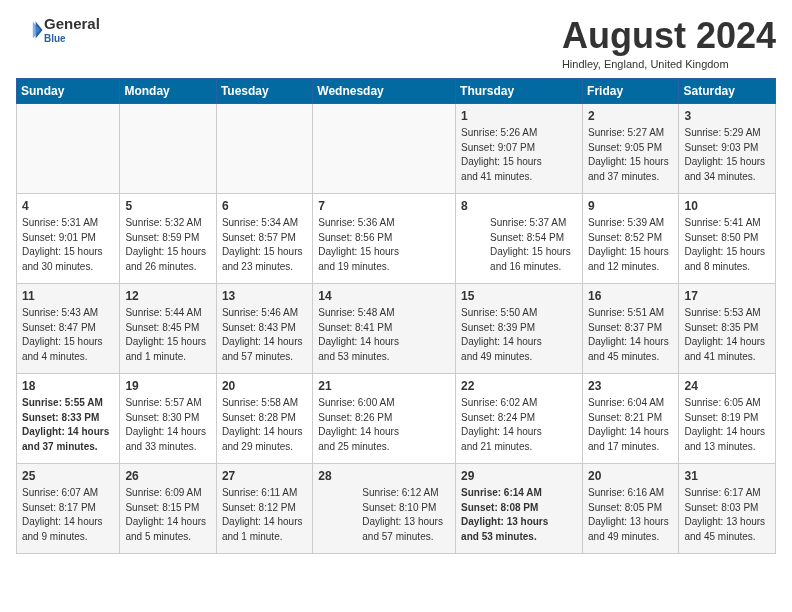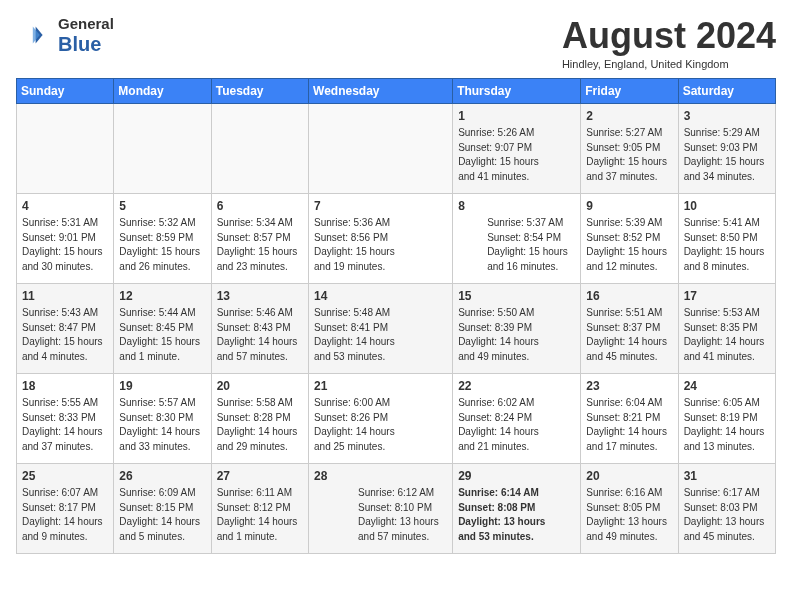--- a/index.html
+++ b/index.html
@@ -12,34 +12,34 @@
     }
     .header {
       display: flex;
       align-items: flex-start;
       justify-content: space-between;
       margin-bottom: 8px;
     }
     .logo {
       display: flex;
       align-items: center;
-      gap: 14px;
+      gap: 0;
     }
     .logo-text {
       display: flex;
       flex-direction: column;
       line-height: 1.1;
     }
     .logo-general {
       font-size: 15px;
       font-weight: bold;
       color: #333;
     }
     .logo-blue {
-      font-size: 20px;
+      font-size: 10px;
       font-weight: bold;
       color: #2a5fa5;
     }
     .logo-icon {
       width: 28px;
       height: 28px;
     }
     .title-block {
       text-align: left;
     }
@@ -53,21 +53,21 @@
       font-size: 11px;
       color: #333;
       margin-top: 2px;
     }
     table {
       width: 100%;
       border-collapse: collapse;
       font-size: 10.5px;
     }
     thead tr th {
-      background-color: #3b82f6;
+      background-color: #0369a1;
       color: #fff;
       padding: 5px 4px;
       text-align: left;
       font-size: 12px;
       font-weight: bold;
       border: 1px solid #2a5fa5;
     }
     tbody tr td {
       border: 1px solid #ccc;
       vertical-align: top;
@@ -258,21 +258,21 @@
           <span class="day-number">17</span>
           <div class="day-info" style="white-space: pre-line;">Sunrise: 5:53 AM
 Sunset: 8:35 PM
 Daylight: 14 hours
 and 41 minutes.</div>
         </td>
       </tr>
       <tr>
         <td>
           <span class="day-number">18</span>
-          <div class="day-info" style="white-space: pre-line;">Sunrise: 5:55 AM
+          <div class="day-info" style="white-space: pre-line; font-weight: bold;">Sunrise: 5:55 AM
 Sunset: 8:33 PM
 Daylight: 14 hours
 and 37 minutes.</div>
         </td>
         <td>
           <span class="day-number">19</span>
           <div class="day-info" style="white-space: pre-line;">Sunrise: 5:57 AM
 Sunset: 8:30 PM
 Daylight: 14 hours
 and 33 minutes.</div>

